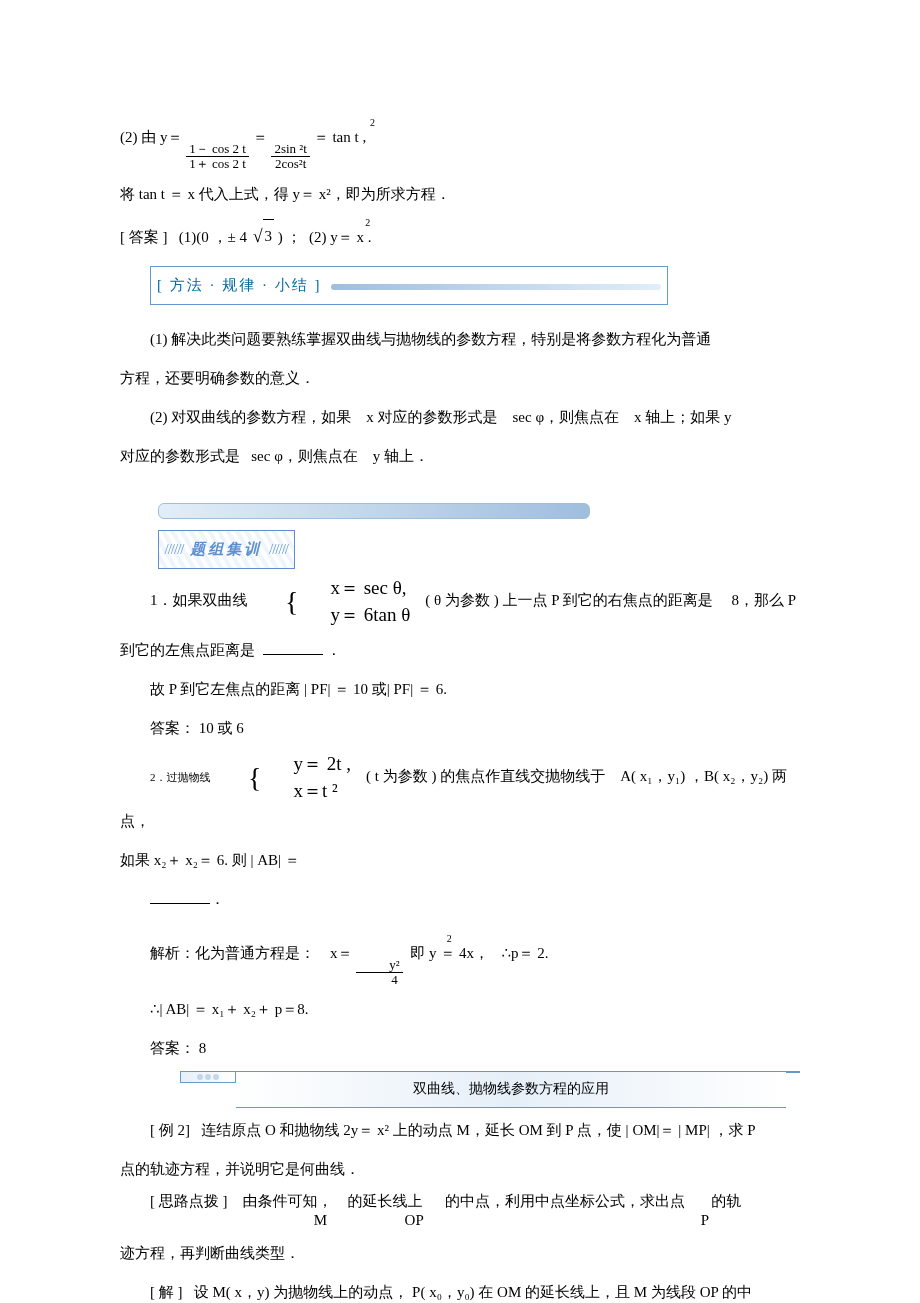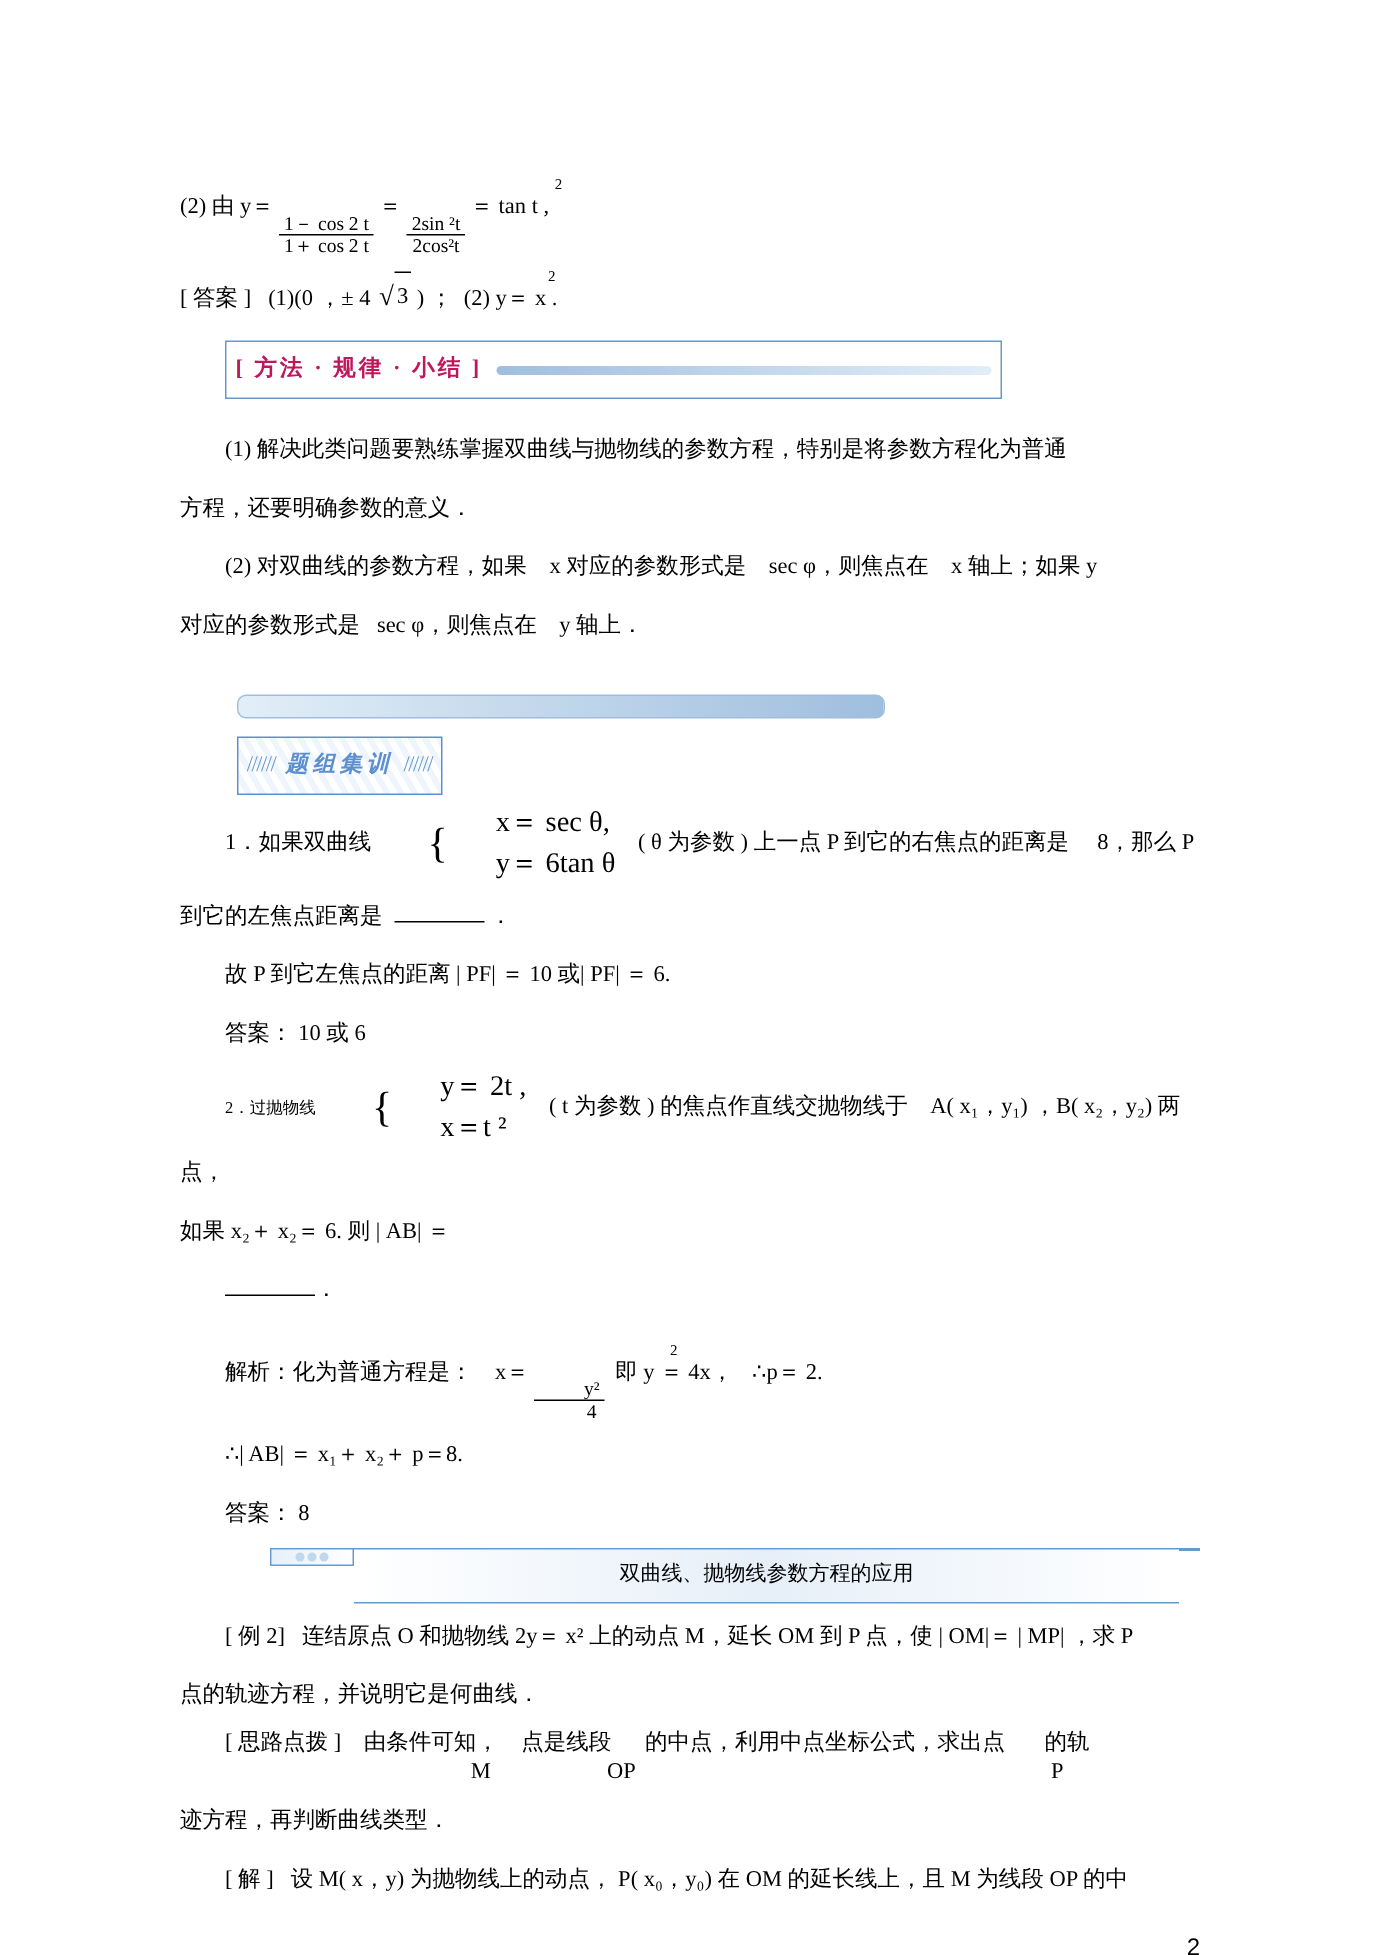--- a/index.html
+++ b/index.html
@@ -41,23 +41,23 @@
     vertical-align: baseline;
   }
   .box-fflxj {
     border: 1px solid #6699cc;
     padding: 2px 6px;
     display: inline-block;
     margin: 4px 0 4px 2em;
   }
   .fflxj-label {
     display: inline-block;
-    font-weight: bold;
+    font-weight: normal;
     letter-spacing: 2px;
-    color: #be185d;
+    color: #0369a1;
   }
   .fflxj-bar {
     display: inline-block;
     height: 6px;
     width: 330px;
     vertical-align: middle;
     background: linear-gradient(to right, #9fbede, #e2eef8);
     border-radius: 4px;
     margin-left: 6px;
   }
@@ -158,20 +158,21 @@
       <span class="den">1＋ cos 2 t</span>
     </span>
     <span>＝</span>
     <span class="frac">
       <span class="num">2sin ²t</span>
       <span class="den">2cos²t</span>
     </span>
     <span>＝ tan t ,</span>
     <span class="sup" style="position:relative; top:-10px;">2</span>
   </div>
+  <div class="indent2 para">将 tan  t ＝ x 代入上式，得  y＝ x²，即为所求方程．</div>
 
   
   <div class="indent2 para">
     <span>[ 答案 ]</span>&nbsp;&nbsp;
     <span>(1)(0 ，± 4 </span>
     <span class="sqrt"><span class="rad">3</span></span>
     <span>) ；</span>&nbsp;
     <span>(2) y＝ x .</span>
     <span class="sup" style="position:relative; left:-10px; top:-10px;">2</span>
   </div>
@@ -278,21 +279,21 @@
 
   <div class="indent1 para">
     <span>[ 例 2]</span>&nbsp;&nbsp;
     <span>连结原点  O 和抛物线  2y＝ x² 上的动点  M，延长  OM 到 P 点，使 | OM|＝ | MP| ，求 P</span>
   </div>
   <div class="para">点的轨迹方程，并说明它是何曲线．</div>
 
   <div class="indent1 para" style="line-height:1.3;">
     <span>[ 思路点拨 ]</span>&nbsp;&nbsp;&nbsp;
     <span>由条件可知，</span>&nbsp;&nbsp;&nbsp;
-    <span>点是线段</span>&nbsp;&nbsp;&nbsp;&nbsp;&nbsp;
+    <span>的延长线上</span>&nbsp;&nbsp;&nbsp;&nbsp;&nbsp;
     <span>的中点，利用中点坐标公式，求出点</span>&nbsp;&nbsp;&nbsp;&nbsp;&nbsp;&nbsp;
     <span>的轨</span>
     <br>
     <span style="display:inline-block; width:190px;"></span>
     <span>M</span>
     <span style="display:inline-block; width:70px;"></span>
     <span>OP</span>
     <span style="display:inline-block; width:270px;"></span>
     <span>P</span>
   </div>

